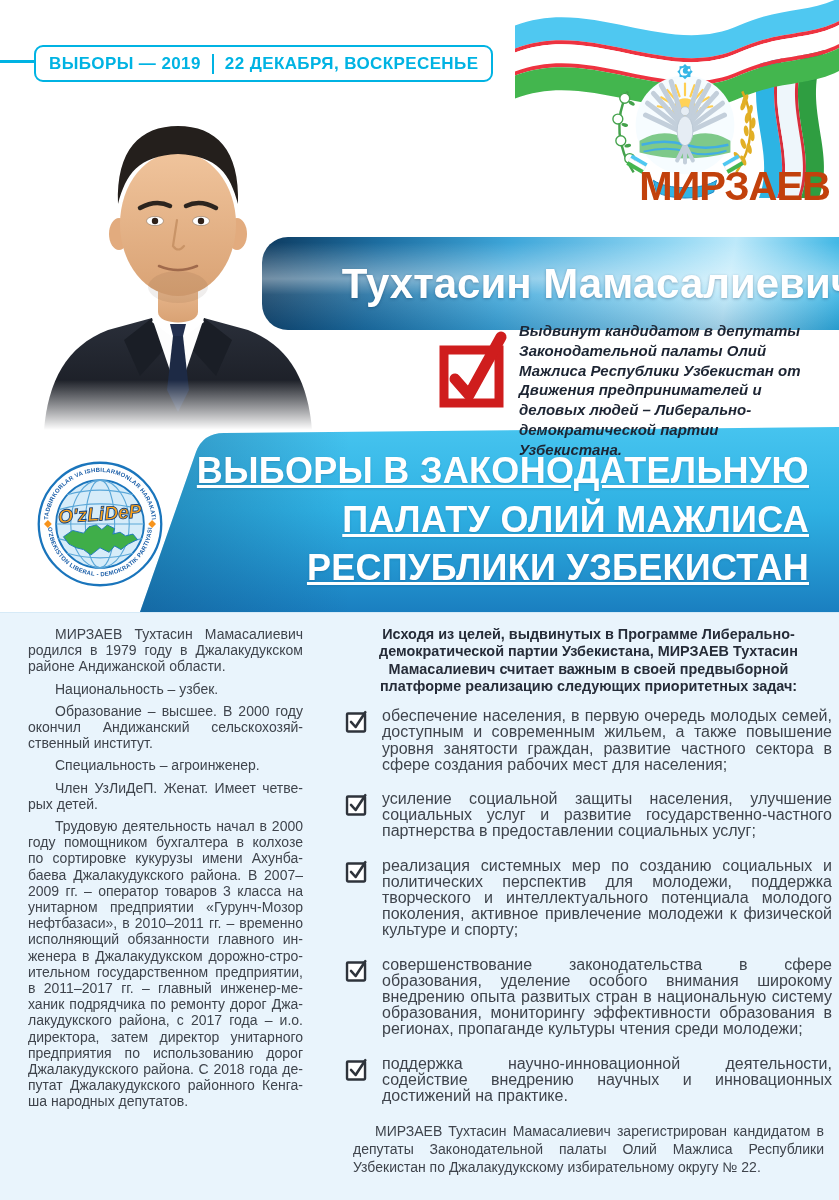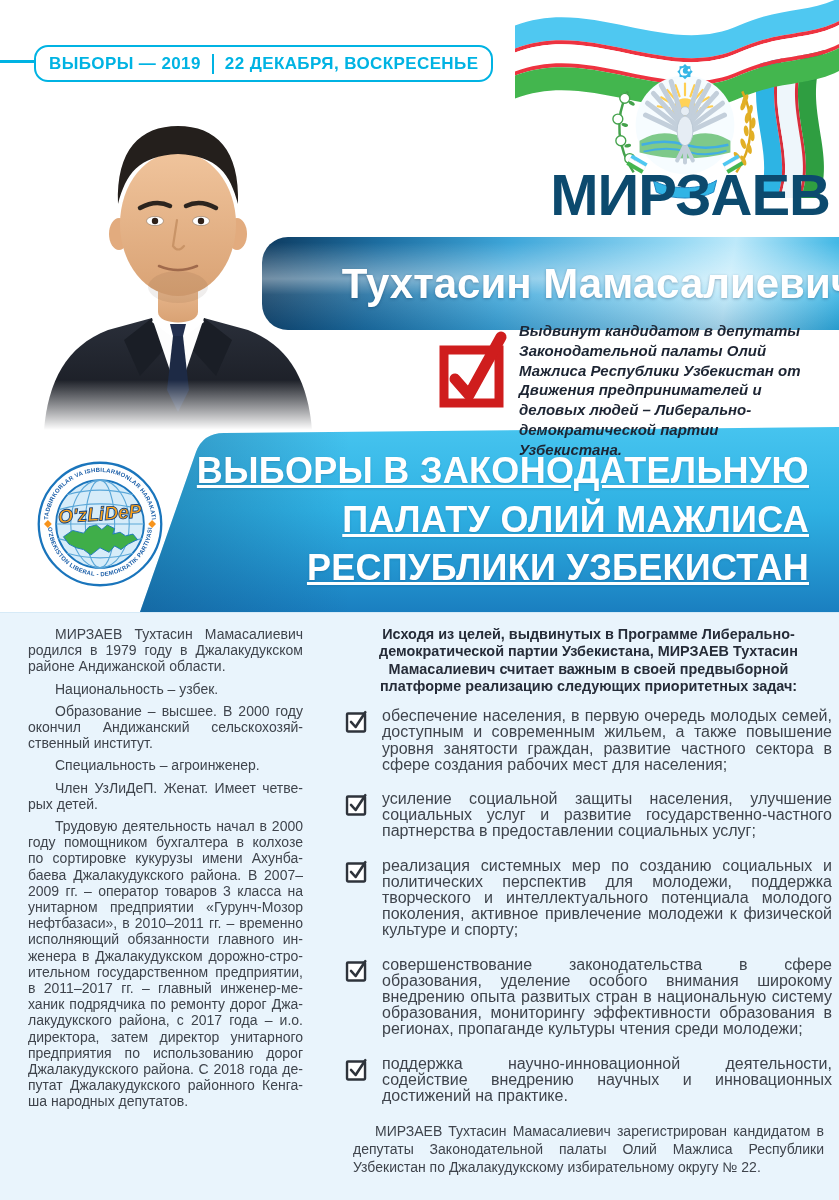--- a/index.html
+++ b/index.html
@@ -5,35 +5,35 @@
   html,body{margin:0;padding:0;background:#9aa0a6;}
   .page{
     position:relative;width:839px;height:1200px;margin:0 auto;
     background:#ffffff;overflow:hidden;
     font-family:"Liberation Sans","DejaVu Sans",sans-serif;
     -webkit-font-smoothing:antialiased;
   }
   
   .badge{
     position:absolute;left:34px;top:45px;height:33px;
-    border:2.5px solid #00b3e3;border-radius:14px;
+    border:2.5px solid #00b3e3;border-radius:9px;
     display:flex;align-items:center;gap:11px;padding:0 13px;
     background:#fff;z-index:6;
   }
   .badge .b-txt{color:#00b3e3;font-weight:bold;font-size:17px;letter-spacing:.4px;white-space:nowrap;}
   .badge .b-sep{width:2px;height:20px;background:#00b3e3;}
   .hline{position:absolute;top:60px;height:2.5px;background:#00b3e3;z-index:5;}
   .hline.l{left:0;width:34px;}
   .hline.r{left:330px;width:15px;}
   .ribbon{position:absolute;left:515px;top:0;z-index:1;}
   .emblem{position:absolute;left:606px;top:42px;z-index:2;}
   
   .surname{
     position:absolute;right:9px;top:166px;z-index:3;
-    font-size:58px;font-weight:bold;color:#0c4a6e;line-height:1;
+    font-size:40px;font-weight:bold;color:#c2410c;line-height:1;
     letter-spacing:-1px;white-space:nowrap;
   }
   .nameband{
     position:absolute;left:262px;right:0;top:237px;height:93px;z-index:2;
     border-radius:26px 0 0 26px;
     background:
       linear-gradient(to bottom, rgba(255,255,255,0) 6%, rgba(255,255,255,.42) 45%, rgba(255,255,255,.12) 62%, rgba(3,56,104,.18) 100%),
       linear-gradient(100deg, #0d3a5f 0%, #1d6ea1 20%, #3ea6d9 42%, #8ed5f2 68%, #bde9fa 80%, #2fb0e2 100%);
   }
   .nameband .nm{

